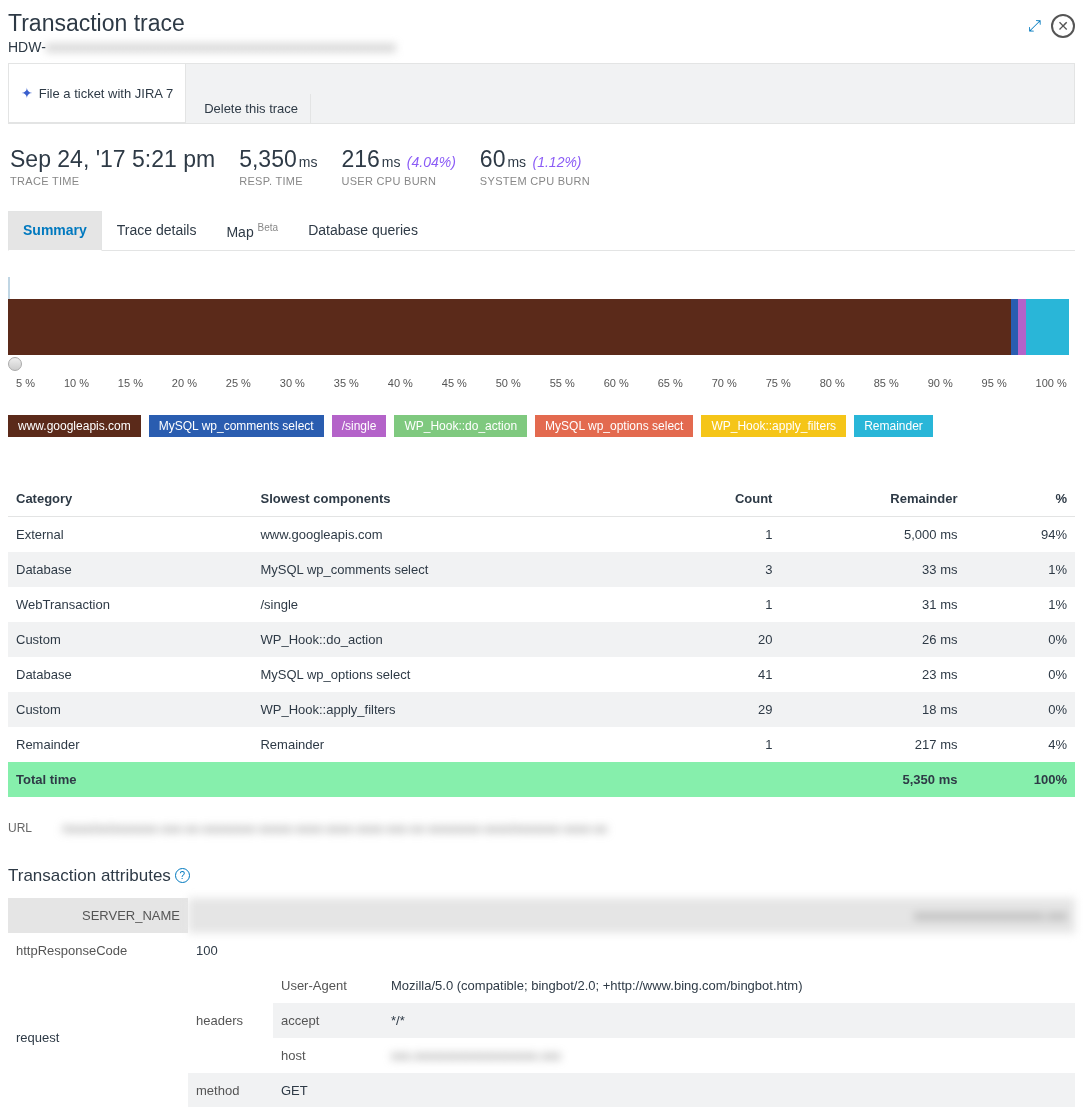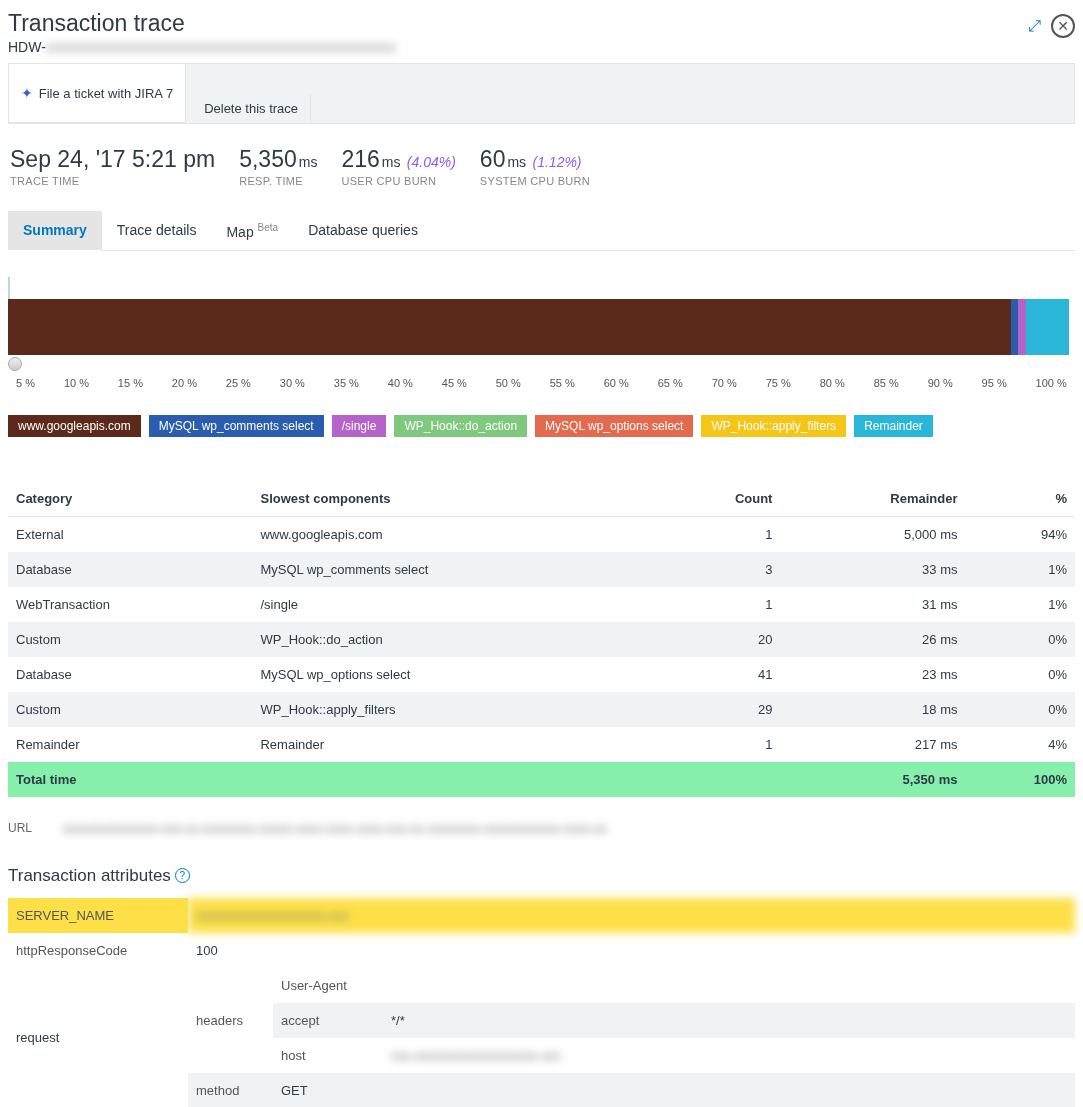--- a/index.html
+++ b/index.html
@@ -41,21 +41,21 @@
   .table th { font-weight: 600; color: #2e3a46; border-bottom: 1px solid #e3e4e4;}
   .table tr.stripe { background: #f1f2f3; }
   .table tr.total td { font-weight: 700; background:#86efac;}
   .url-row { display: flex; gap: 30px; margin-top: 24px; font-size: 13px;}
   .url-row .lbl { color: #666; text-transform: uppercase; font-size: 12px;}
   .url-row .val { filter: blur(4px); color: #777; }
   .section-title { font-size: 17px; color: #2e3a46; margin-top: 30px; display:flex; align-items:center; gap:4px;}
   .help-icon { width:15px; height:15px; border:1px solid #0079bf; border-radius:50%; color:#0079bf; font-size:10px; display:inline-flex; align-items:center; justify-content:center;}
   .attrs { margin-top: 12px; }
   .attr-row { display: flex; align-items: stretch; }
-  .attr-row.stripe > * { background:#fde047; }
+  .attr-row.stripe > * { background:#e5e5e5;text-align:right; }
   .attr-key { width: 180px; padding: 10px 8px; font-size: 13px; color: #555; }
   .attr-val { flex: 1; padding: 10px 8px; font-size: 13px; }
   .attr-val.blurred { filter: blur(4px); color:#777; }
   .request-row { display:flex; align-items:center;}
   .request-label { width:180px; padding: 10px 8px; font-size:13px; }
   .request-sub { flex:1; }
   .sub-row { display:flex; }
   .sub-row.stripe > * { background:#f1f2f3;}
   .sub-key { width:85px; padding:10px 8px; font-size:13px; color:#555;}
   .sub-nested-key { width:110px; padding:10px 8px; font-size:13px; color:#555;}
@@ -248,20 +248,21 @@
     </div>
 
     <div class="request-row">
       <div class="request-label">request</div>
       <div class="request-sub">
         <div style="display:flex; align-items:center;">
           <div class="sub-key" style="align-self:center;">headers</div>
           <div style="flex:1;">
             <div class="sub-row">
               <div class="sub-nested-key">User-Agent</div>
+              <div class="sub-nested-val">Mozilla/5.0 (compatible; bingbot/2.0; +http://www.bing.com/bingbot.htm)</div>
             </div>
             <div class="sub-row stripe">
               <div class="sub-nested-key">accept</div>
               <div class="sub-nested-val">*/*</div>
             </div>
             <div class="sub-row">
               <div class="sub-nested-key">host</div>
               <div class="sub-nested-val blurred" style="filter:blur(4px);color:#777;">xxx.xxxxxxxxxxxxxxxxxxx.xxx</div>
             </div>
           </div>

